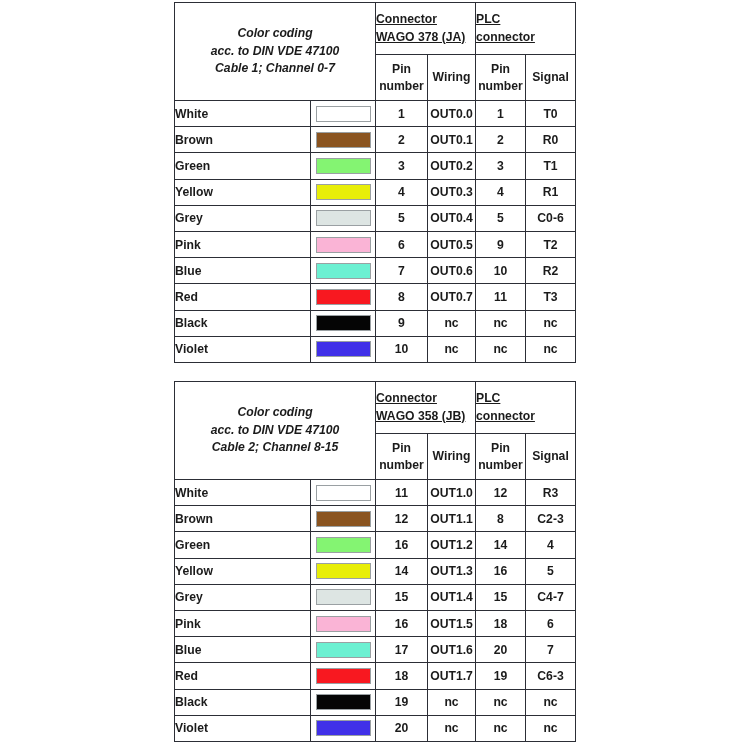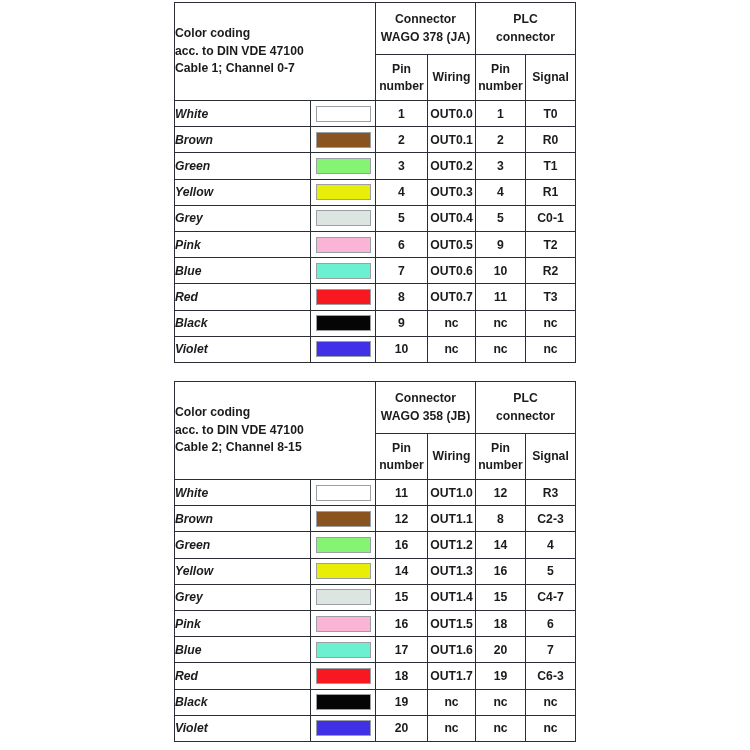--- a/index.html
+++ b/index.html
@@ -46,56 +46,56 @@
 
   
   col.c-name   { width: 136px; }
   col.c-swatch { width: 65px;  }
   col.c-pin-a  { width: 52px;  }
   col.c-wire   { width: 48px;  }
   col.c-pin-b  { width: 50px;  }
   col.c-signal { width: 50px;  }
 
   .title-cell {
-    text-align: left;
+    text-align: center;
     padding: 6px 0 0 7px;
     font-weight: bold;
     line-height: 1.47;
     font-size: 12.4px;
     height: 96px;
+    font-style: italic;
   }
   .title-cell .tline { white-space: nowrap; display: block; }
 
   .grp-head {
-    text-align: center;
     line-height: 1.42;
     font-size: 12.3px;
     height: 51px;
     padding: 0 2px;
+    text-decoration: underline;
   }
   .grp-head .gl { display: block; white-space: nowrap; }
 
   .sub-head {
     text-align: center;
     line-height: 1.38;
     font-size: 12.2px;
     height: 45px;
     padding: 0 1px;
   }
   .sub-head .sl { display: block; white-space: nowrap; }
 
   .row-cell {
     height: 25.2px;
     text-align: center;
   }
   .cell-name {
     text-align: left;
     padding-left: 7px;
     font-size: 12.3px;
-    font-style: italic;
   }
   .cell-swatch { padding: 0; }
 
   .swatch {
     width: 55px;
     height: 16px;
     margin: 0 auto;
     border: 1.3px solid #9aa0a3;
     box-sizing: border-box;
   }
@@ -188,21 +188,21 @@
           <td class="row-cell">R1</td>
         </tr>
         <tr>
           <td class="row-cell cell-name">Grey</td>
           <td class="row-cell cell-swatch">
             <div class="swatch" style="background: rgb(221, 229, 227);"></div>
           </td>
           <td class="row-cell">5</td>
           <td class="row-cell">OUT0.4</td>
           <td class="row-cell">5</td>
-          <td class="row-cell">C0-1</td>
+          <td class="row-cell">C0-6</td>
         </tr>
         <tr>
           <td class="row-cell cell-name">Pink</td>
           <td class="row-cell cell-swatch">
             <div class="swatch" style="background: rgb(250, 180, 214);"></div>
           </td>
           <td class="row-cell">6</td>
           <td class="row-cell">OUT0.5</td>
           <td class="row-cell">9</td>
           <td class="row-cell">T2</td>

